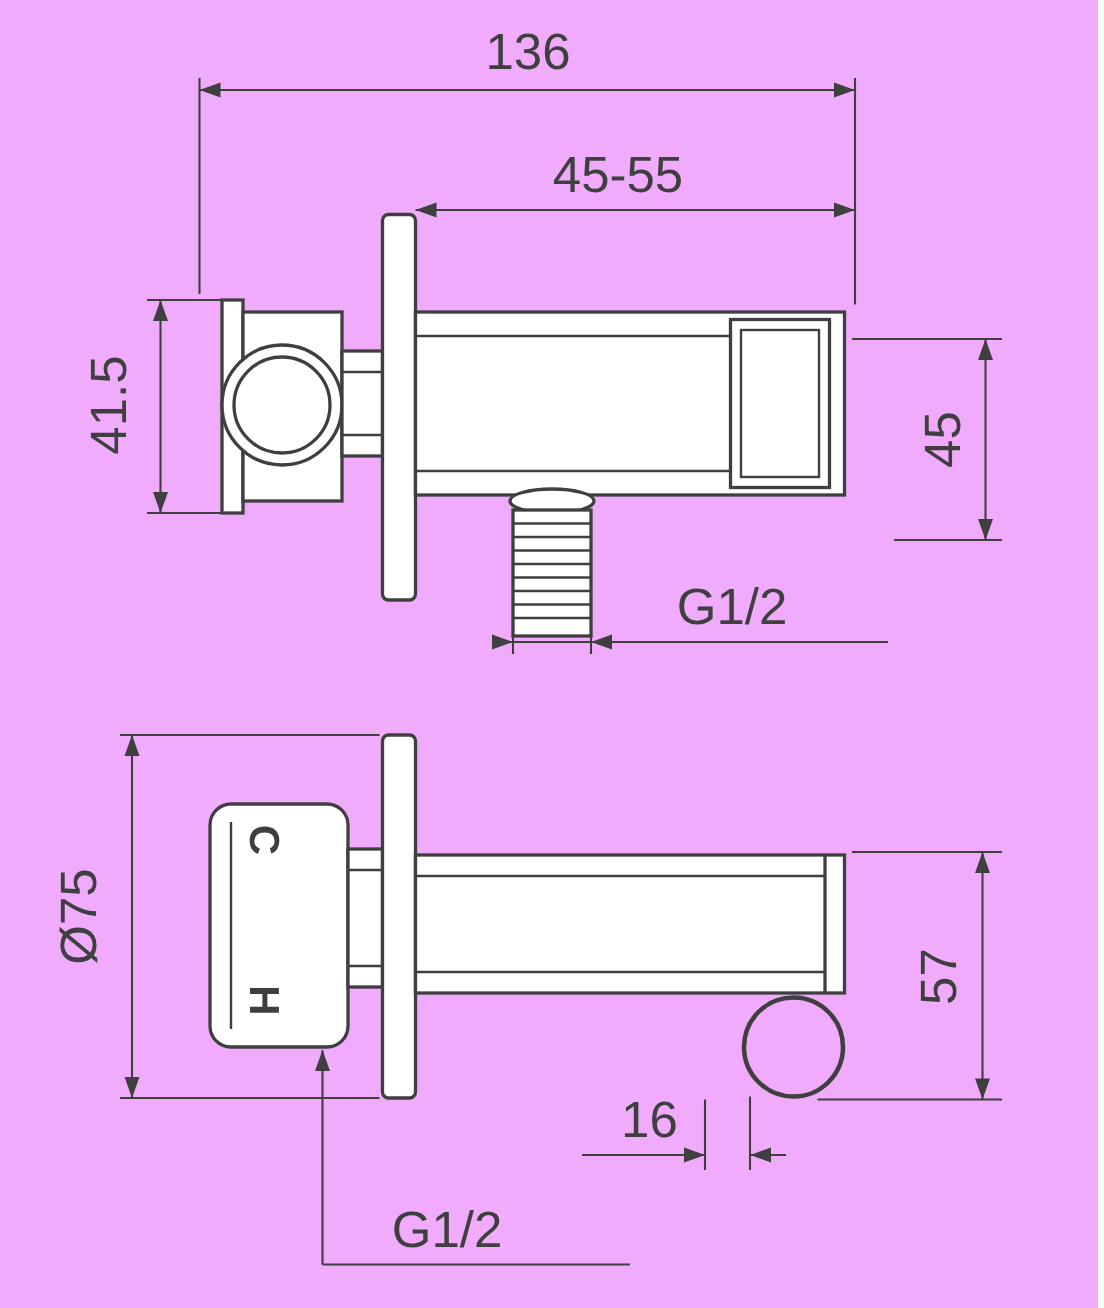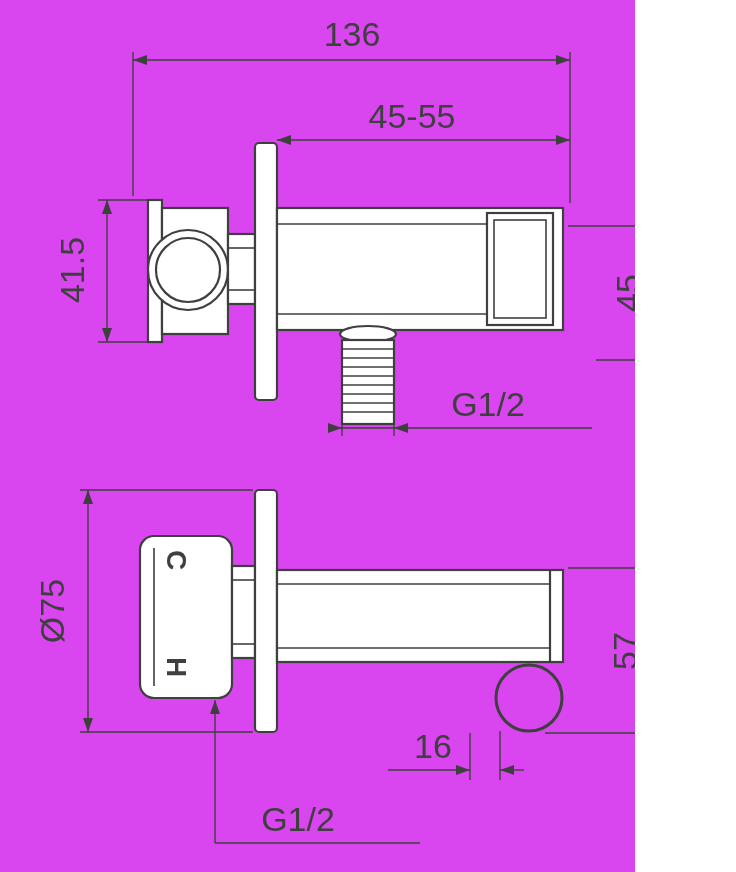--- a/index.html
+++ b/index.html
@@ -3,23 +3,23 @@
 <meta charset="utf-8">
 <style>
   html, body {
     margin: 0;
     padding: 0;
     background: #ffffff;
     font-family: "Liberation Sans", sans-serif;
   }
   .canvas {
     position: relative;
-    width: 635px;
+    width: 732px;
     height: 872px;
-    background: #d946ef;
+    background: #f0abfc;
     overflow: hidden;
   }
   svg { position: absolute; inset: 0; }
   .obj  { stroke: #3f3f3f; stroke-width: 2.2; fill: none; }
   .objf { stroke: #3f3f3f; stroke-width: 2.2; fill: #ffffff; }
   .thin { stroke: #3f3f3f; stroke-width: 1.6; fill: none; }
   .dim  { stroke: #3f3f3f; stroke-width: 1.4; fill: none; }
   .arrow { fill: #3f3f3f; stroke: none; }
   .dimtext {
     fill: #3f3f3f;

